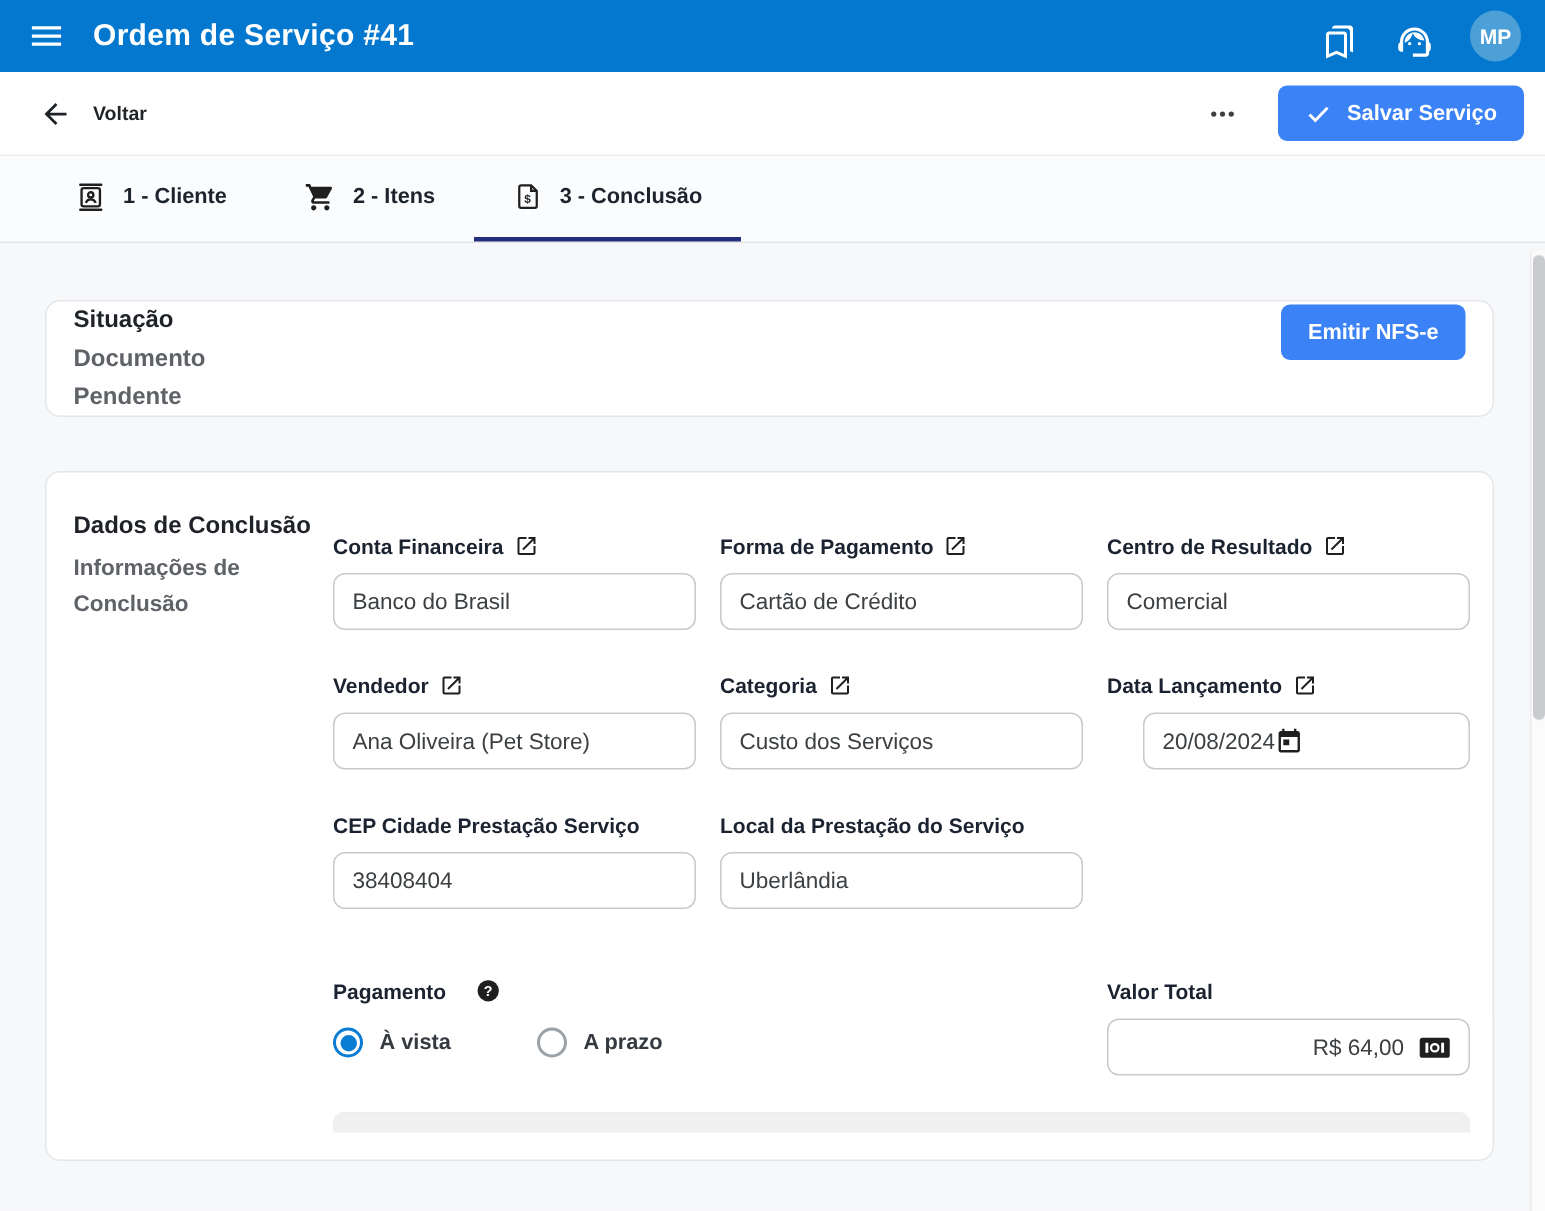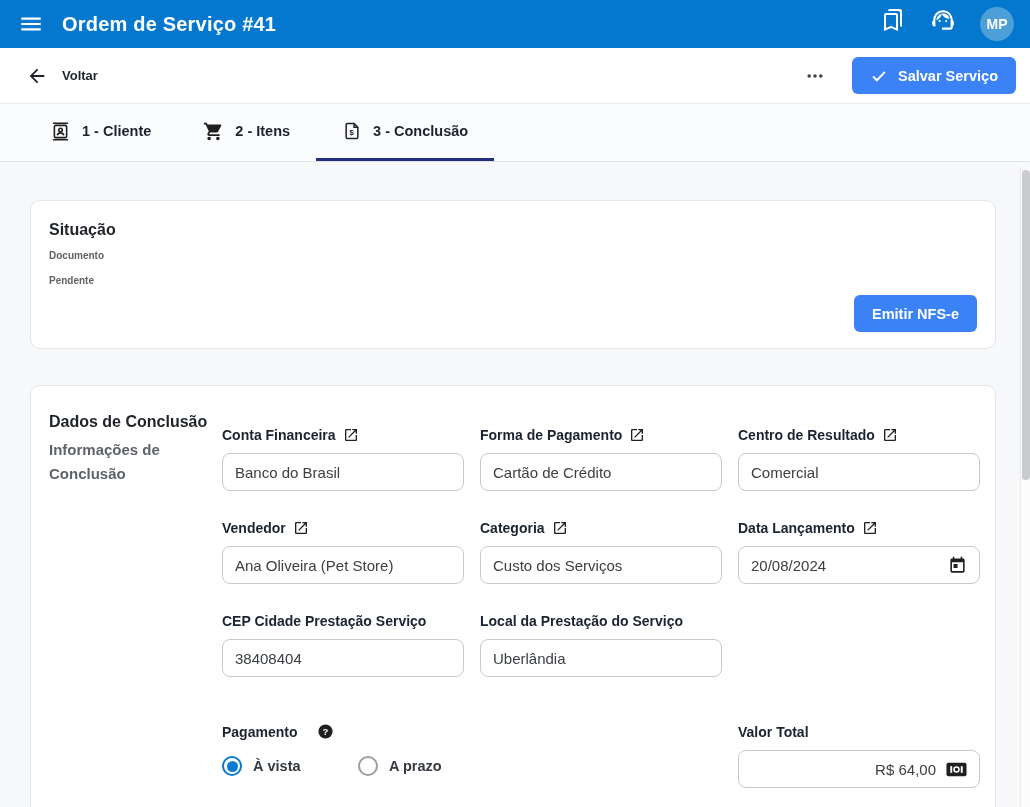--- a/index.html
+++ b/index.html
@@ -4,21 +4,21 @@
 <style>
   * { margin:0; padding:0; box-sizing:border-box; }
   html,body { width:1030px; height:807px; overflow:hidden; background:#f7f8fa;
     font-family:"Liberation Sans","DejaVu Sans",sans-serif; color:#202124; }
 
   
   .appbar { height:48px; background:#0478cf; display:flex; align-items:center;
     padding:0 16px 0 18px; color:#fff; position:relative; }
   .appbar .menu-btn { width:26px; height:26px; cursor:pointer; display:flex; align-items:center; }
   .appbar .title { font-size:20px; font-weight:700; margin-left:18px; letter-spacing:.2px; }
-  .appbar .right { margin-left:auto; display:flex; align-items:flex-start; gap:24px; }
+  .appbar .right { margin-left:auto; display:flex; align-items:flex-end; gap:24px; }
   .icon-btn { width:26px; height:26px; display:flex; align-items:center; justify-content:center; cursor:pointer; }
   .avatar { width:34px; height:34px; border-radius:50%; background:#4d9fd8; color:#fff;
     display:flex; align-items:center; justify-content:center; font-size:14px; font-weight:700; cursor:pointer; }
 
   
   .toolbar { height:56px; background:#fff; display:flex; align-items:center;
     padding:0 14px 0 26px; border-bottom:1px solid #ededf0; }
   .back { display:flex; align-items:center; gap:14px; cursor:pointer; }
   .back .back-label { font-size:13px; font-weight:700; color:#1f2328; }
   .toolbar .right { margin-left:auto; display:flex; align-items:center; gap:22px; }
@@ -31,38 +31,38 @@
   .tabbar { height:58px; background:#fbfcfe; display:flex; align-items:stretch;
     padding-left:24px; border-bottom:1px solid #e3e4e8; }
   .tab { display:flex; align-items:center; gap:11px; padding:0 26px; font-size:14.5px;
     font-weight:700; color:#1d232d; cursor:pointer; border-bottom:3px solid transparent; }
   .tab.active { border-bottom-color:#232e7e; }
   .tab svg { flex:0 0 auto; }
 
   
   .content { padding:38px 34px 0 30px; }
   .card { background:#fff; border:1px solid #e4e6e9; border-radius:10px; }
-  .card-situacao { padding:16px 18px; display:flex; align-items:flex-start;flex-direction:column; }
+  .card-situacao { padding:0 18px; display:flex; align-items:flex-start; }
   .sit-title { font-size:16px; font-weight:700; line-height:26px; color:#1f2328; }
-  .sit-line { font-size:10px; line-height:25px; color:#5f6368; font-weight:600; }
+  .sit-line { font-size:16px; line-height:25px; color:#5f6368; font-weight:600; }
   .card-situacao .btn-primary { margin-left:auto; margin-top:2px; }
 
   .card-conclusao { margin-top:36px; padding:22px 18px 18px 18px; display:flex; height:460px; overflow:hidden; }
   .side-block { width:173px; flex:0 0 173px; }
   .side-title { font-size:16px; font-weight:700; line-height:28px; color:#1f2328; }
   .side-sub { font-size:15px; line-height:24px; color:#5f6368; font-weight:600; margin-top:2px; }
 
   .form-grid { flex:1; display:grid; grid-template-columns:repeat(3,242px); column-gap:16px;
     row-gap:28px; padding-top:18px; align-content:start; }
   .fgroup {}
   .flabel { display:flex; align-items:center; gap:7px; font-size:14px; font-weight:700;
     color:#1b2330; height:18px; margin-bottom:9px; }
   .finput { height:38px; border:1px solid #c6cacd; border-radius:8px; background:#fff;
     display:flex; align-items:center; padding:0 12px; font-size:15px; color:#3c4043; cursor:text; }
-  .finput.with-end { justify-content:space-between; }
+  .finput.with-end { justify-content:flex-start;margin-left:24px; }
   .finput.right { justify-content:flex-end; gap:10px;padding-left:20px; }
 
   .pay-block { grid-column:1 / 3; margin-top:18px; }
   .pay-label-row { display:flex; align-items:center; gap:20px; font-size:14px; font-weight:700;
     color:#1b2330; margin-bottom:16px; }
   .radio-row { display:flex; align-items:center; gap:12px; }
   .radio-opt { display:flex; align-items:center; gap:11px; cursor:pointer; width:124px; }
   .radio { width:20px; height:20px; border-radius:50%; border:2px solid #9aa0a6; position:relative; flex:0 0 20px; }
   .radio.on { border-color:#0a7cd3; }
   .radio.on::after { content:""; position:absolute; inset:2.5px; border-radius:50%; background:#0a7cd3; }

